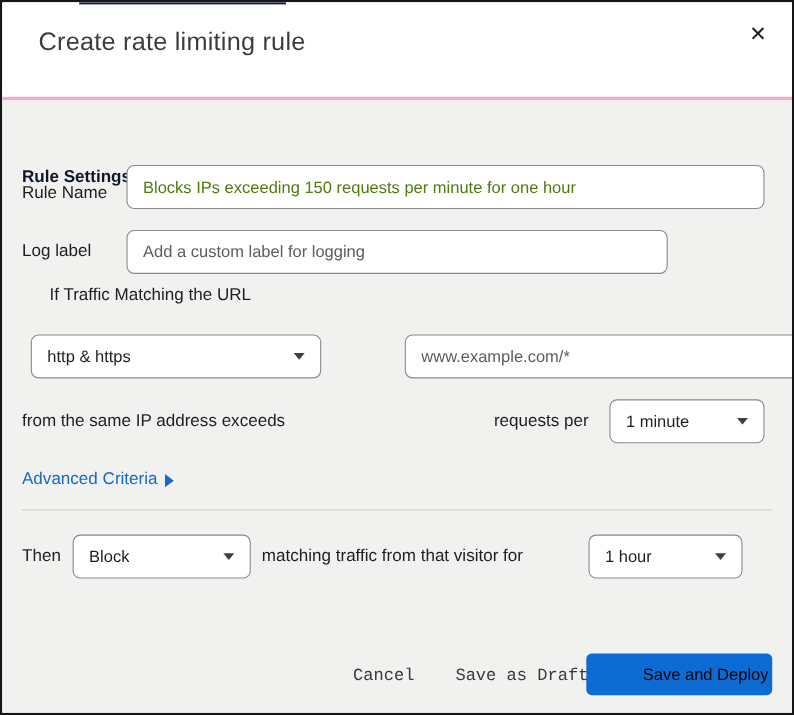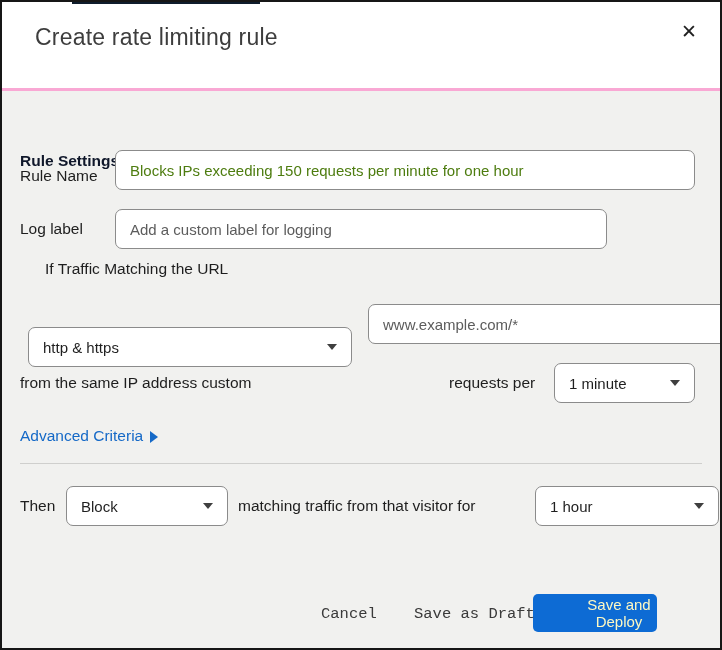--- a/index.html
+++ b/index.html
@@ -93,24 +93,24 @@
     background:#cfcfcd; z-index:2;
   }
 
   .text-button {
     font-size:15.5px; color:#3a3a3a; cursor:pointer; background:none; border:none;
     font-family:Liberation Mono, monospace; padding:6px 4px;
   }
   .primary-button {
     position:absolute;
     background:var(--primary,#0d6bd4);
-    color:#fef9c3;
+    color:#000000;
     border:none; border-radius:5px;
     font-size:15px; font-family:inherit;
-    width:124px; height:38px;
+    width:169px; height:38px;
     display:flex; align-items:center; justify-content:center;
     cursor:pointer;
     padding-left:48px;
   }
 </style>
 </head>
 <body>
 
 <div class="dialog">
 
@@ -132,50 +132,50 @@
     <input class="text-input" type="text" value="Blocks IPs exceeding 150 requests per minute for one hour" style="">
   </div>
 
   <div class="abs field-label" style="left:18px; top:218px;">Log label</div>
   <div class="abs" style="left:113px; top:207px; width:492px;">
     <input class="text-input" type="text" placeholder="Add a custom label for logging" style="">
   </div>
 
   <div class="abs inline-text" style="left:18px; top:258px;margin-left:25px;">If Traffic Matching the URL</div>
 
-  <div class="abs select-box" style="left:26px; top:302px; width:324px;margin-top:23px;">
+  <div class="abs select-box" style="left:26px; top:302px; width:264px;">
     <span>http &amp; https</span>
     <span class="caret-down"></span>
   </div>
 
   <div class="abs" style="left:366px; top:302px; width:384px;">
     <input class="text-input" type="text" placeholder="www.example.com/*" style="">
   </div>
 
-  <div class="abs inline-text" style="left:18px; top:372px;">from the same IP address custom</div>
+  <div class="abs inline-text" style="left:18px; top:372px;">from the same IP address exceeds</div>
   <div class="abs inline-text" style="left:447px; top:372px;">requests per</div>
   <div class="abs select-box" style="left:552px; top:361px; width:141px;">
     <span>1 minute</span>
     <span class="caret-down"></span>
   </div>
 
   <div class="abs link-row" style="left:18px; top:425px;">
     <span class="link-text">Advanced Criteria</span>
     <span class="arrow-right"></span>
   </div>
 
   <div class="divider"></div>
 
   <div class="abs inline-text" style="left:18px; top:495px;">Then</div>
   <div class="abs select-box" style="left:64px; top:484px; width:162px;">
     <span>Block</span>
     <span class="caret-down"></span>
   </div>
   <div class="abs inline-text" style="left:236px; top:495px;">matching traffic from that visitor for</div>
-  <div class="abs select-box" style="left:533px; top:484px; width:184px;">
+  <div class="abs select-box" style="left:533px; top:484px; width:140px;">
     <span>1 hour</span>
     <span class="caret-down"></span>
   </div>
 
   <button class="abs text-button" style="left:315px; top:597px;">Cancel</button>
   <button class="abs text-button" style="left:408px; top:597px;">Save as Draft</button>
   <button class="primary-button" style="left:531px; top:592px;">Save and Deploy</button>
 
 </div>
 

